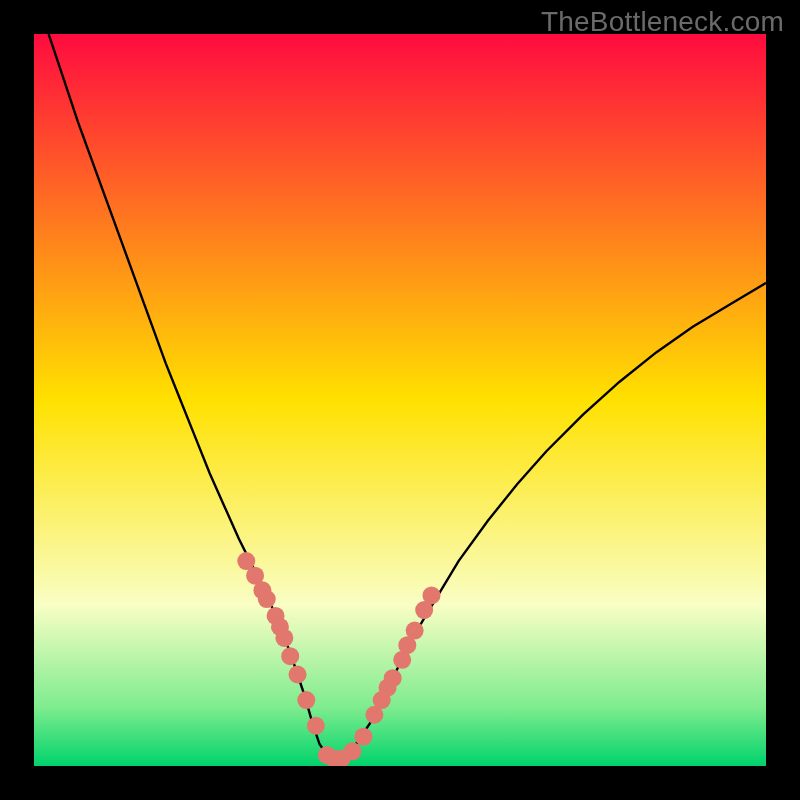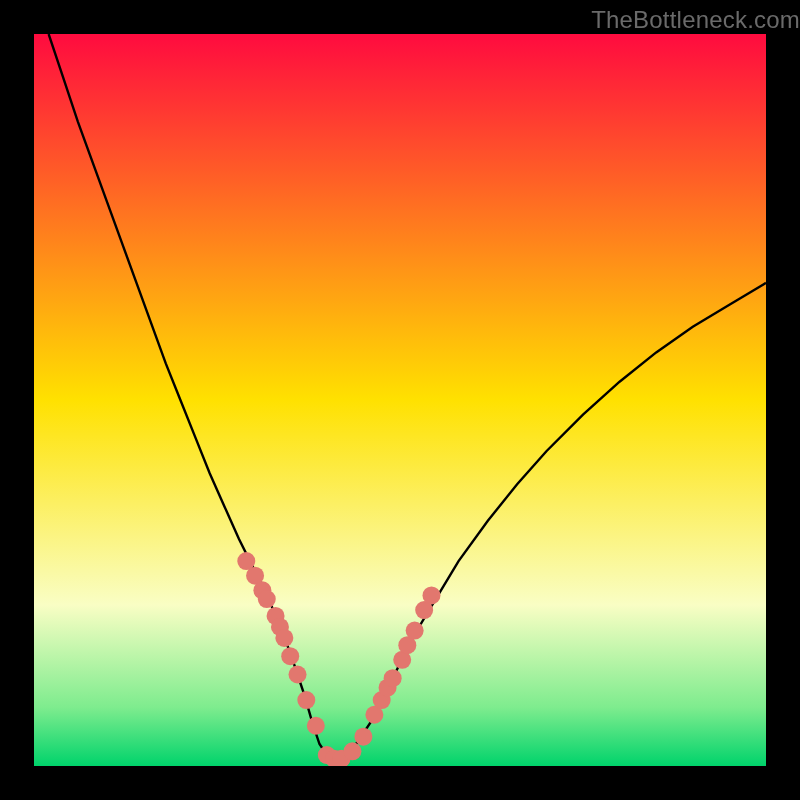--- a/index.html
+++ b/index.html
@@ -23,23 +23,23 @@
     position: absolute;
     left: 34px;
     top: 34px;
     width: 732px;
     height: 732px;
     overflow: hidden;
   }
   .watermark {
     position: absolute;
     top: 6px;
-    right: 0;
+    right: 16px;
     color: #6a6a6a;
-    font-size: 24px;
+    font-size: 28px;
     font-weight: 400;
     letter-spacing: 0.2px;
   }
   svg { display: block; }
 </style>
 </head>
 <body>
 
 <div class="frame">
 

